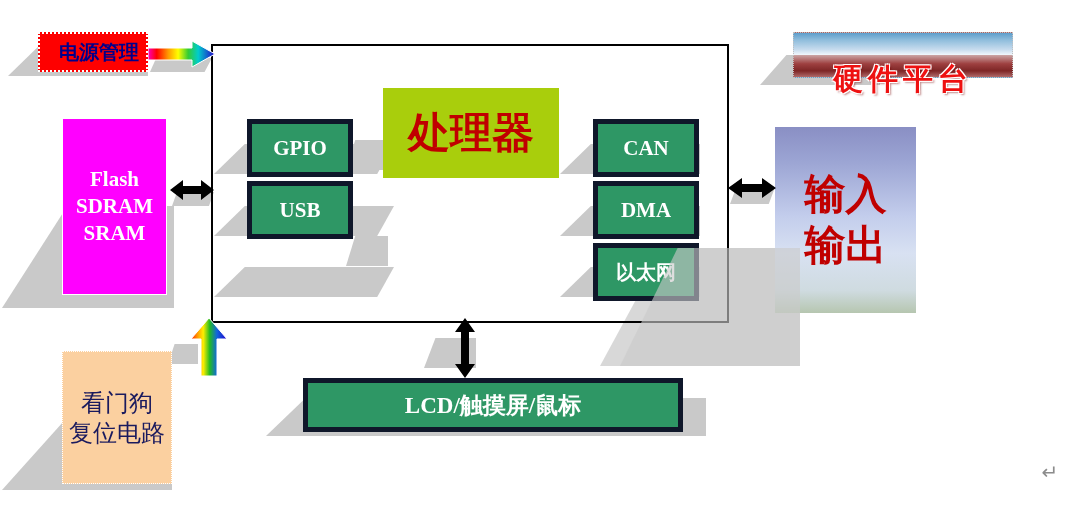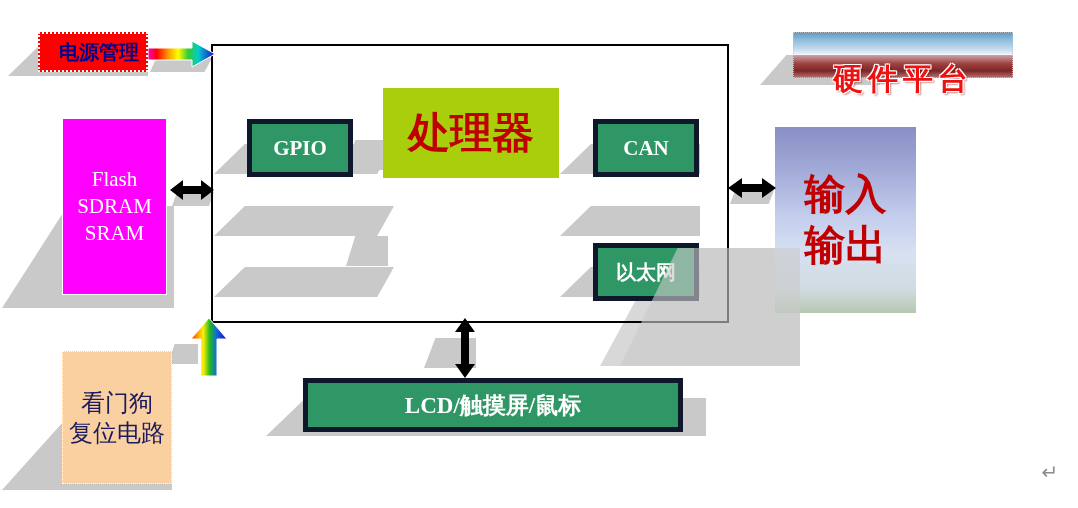--- a/index.html
+++ b/index.html
@@ -22,21 +22,21 @@
              border:5px solid #0f172a;}
   .green-box span{display:block;line-height:1;}
 
   
   #proc-box{background:#a9ce0c;color:#c00000;display:flex;align-items:center;
             justify-content:center;font-weight:bold;z-index:5;
             font-family:"DejaVu Sans",sans-serif;}
 
   
   #mem-box{background:#ff00ff;color:#fff;display:flex;flex-direction:column;
-           align-items:center;justify-content:center;font-weight:normal;
+           align-items:center;justify-content:center;font-weight:bold;
            z-index:5;line-height:1.28;border:1px solid #fff;}
 
   
   #power-box{background:#fe0000;color:#00008b;display:flex;align-items:center;
              justify-content:center;font-weight:bold;z-index:6;
              border:2px dotted #ffffff;
              font-family:"DejaVu Sans",sans-serif;}
 
   
   #wdt-box{background:#fbd0a0;color:#1a1a5e;display:flex;flex-direction:column;
@@ -164,27 +164,33 @@
     <svg width="44" height="26" viewBox="0 0 44 26">
       <polygon points="0,13 13,3 13,9 31,9 31,3 44,13 31,23 31,17 13,17 13,23" fill="#000000"></polygon>
     </svg>
   </div>
   <div class="shadow" style="left:172px;top:192px;width:42px;height:14px;
               clip-path:polygon(12% 0,100% 0,88% 100%,0 100%);"></div>
 
   <div class="abs green-box" style="left:247px;top:119px;width:106px;height:58px;font-size:21px;">
     <span>GPIO</span>
   </div>
+  <div class="abs green-box" style="left:247px;top:181px;width:106px;height:58px;font-size:21px;">
+    <span>USB</span>
+  </div>
 
   <div class="abs" id="proc-box" style="left:383px;top:88px;width:176px;height:90px;font-size:42px;">
     <span>处理器</span>
   </div>
 
   <div class="abs green-box" style="left:593px;top:119px;width:106px;height:58px;font-size:21px;">
     <span>CAN</span>
+  </div>
+  <div class="abs green-box" style="left:593px;top:181px;width:106px;height:58px;font-size:21px;">
+    <span>DMA</span>
   </div>
   <div class="abs green-box" style="left:593px;top:243px;width:106px;height:58px;font-size:20px;
               font-family:'DejaVu Sans',sans-serif;">
     <span>以太网</span>
   </div>
 
   <div class="abs" style="left:620px;top:248px;width:180px;height:118px;background:#c9c9c9;
               opacity:.62;z-index:6;
               clip-path:polygon(32% 0,100% 0,100% 100%,0 100%);"></div>
 

